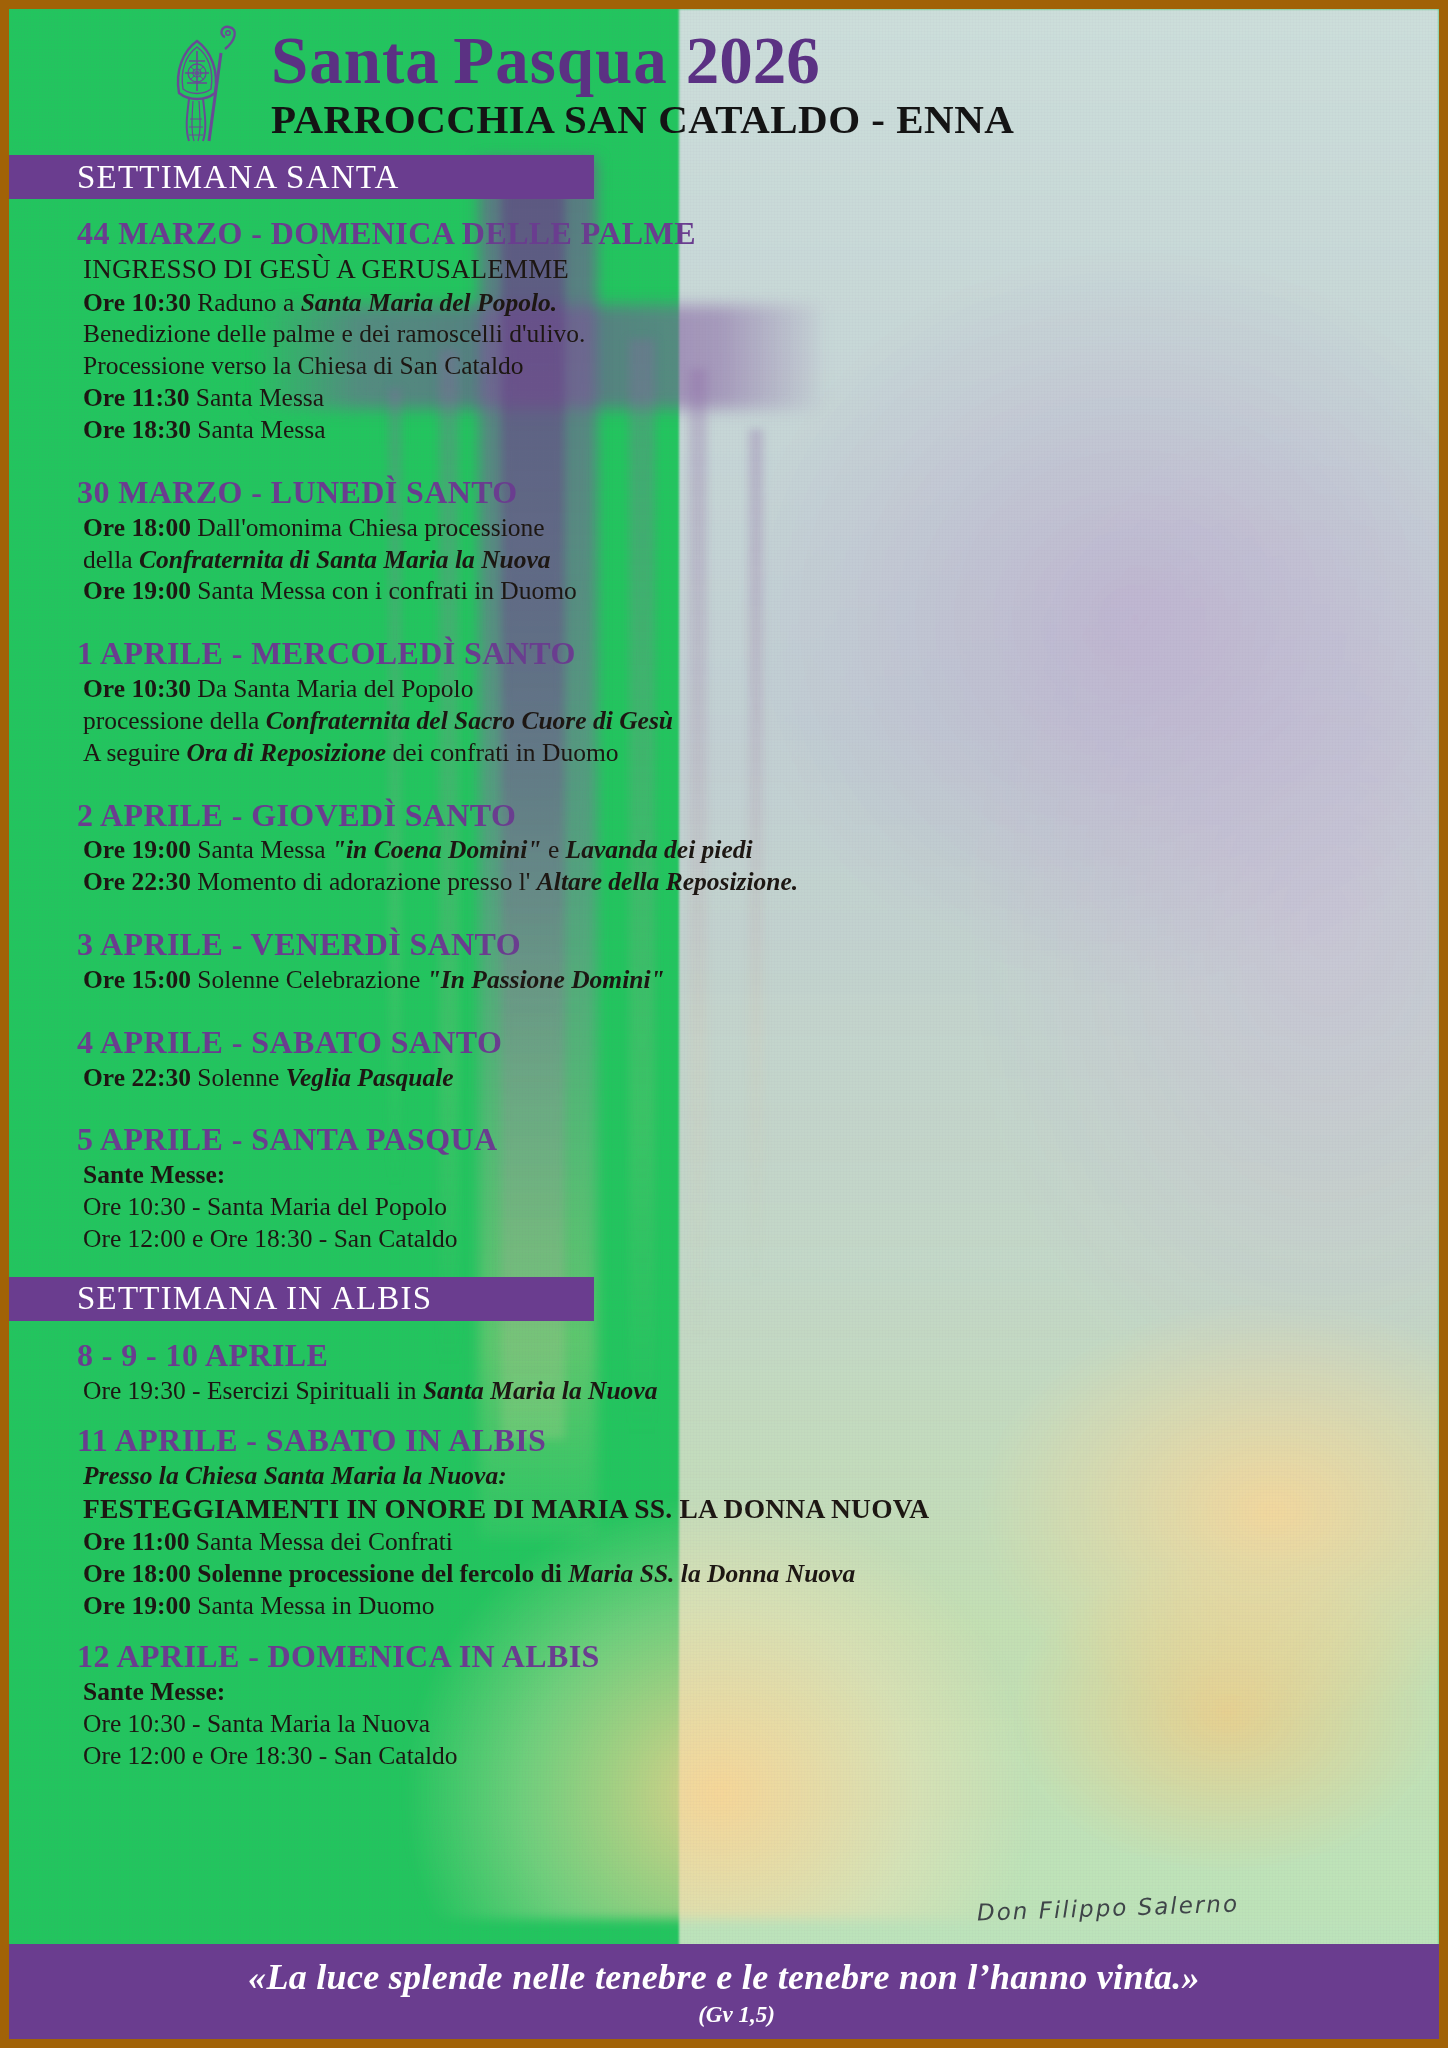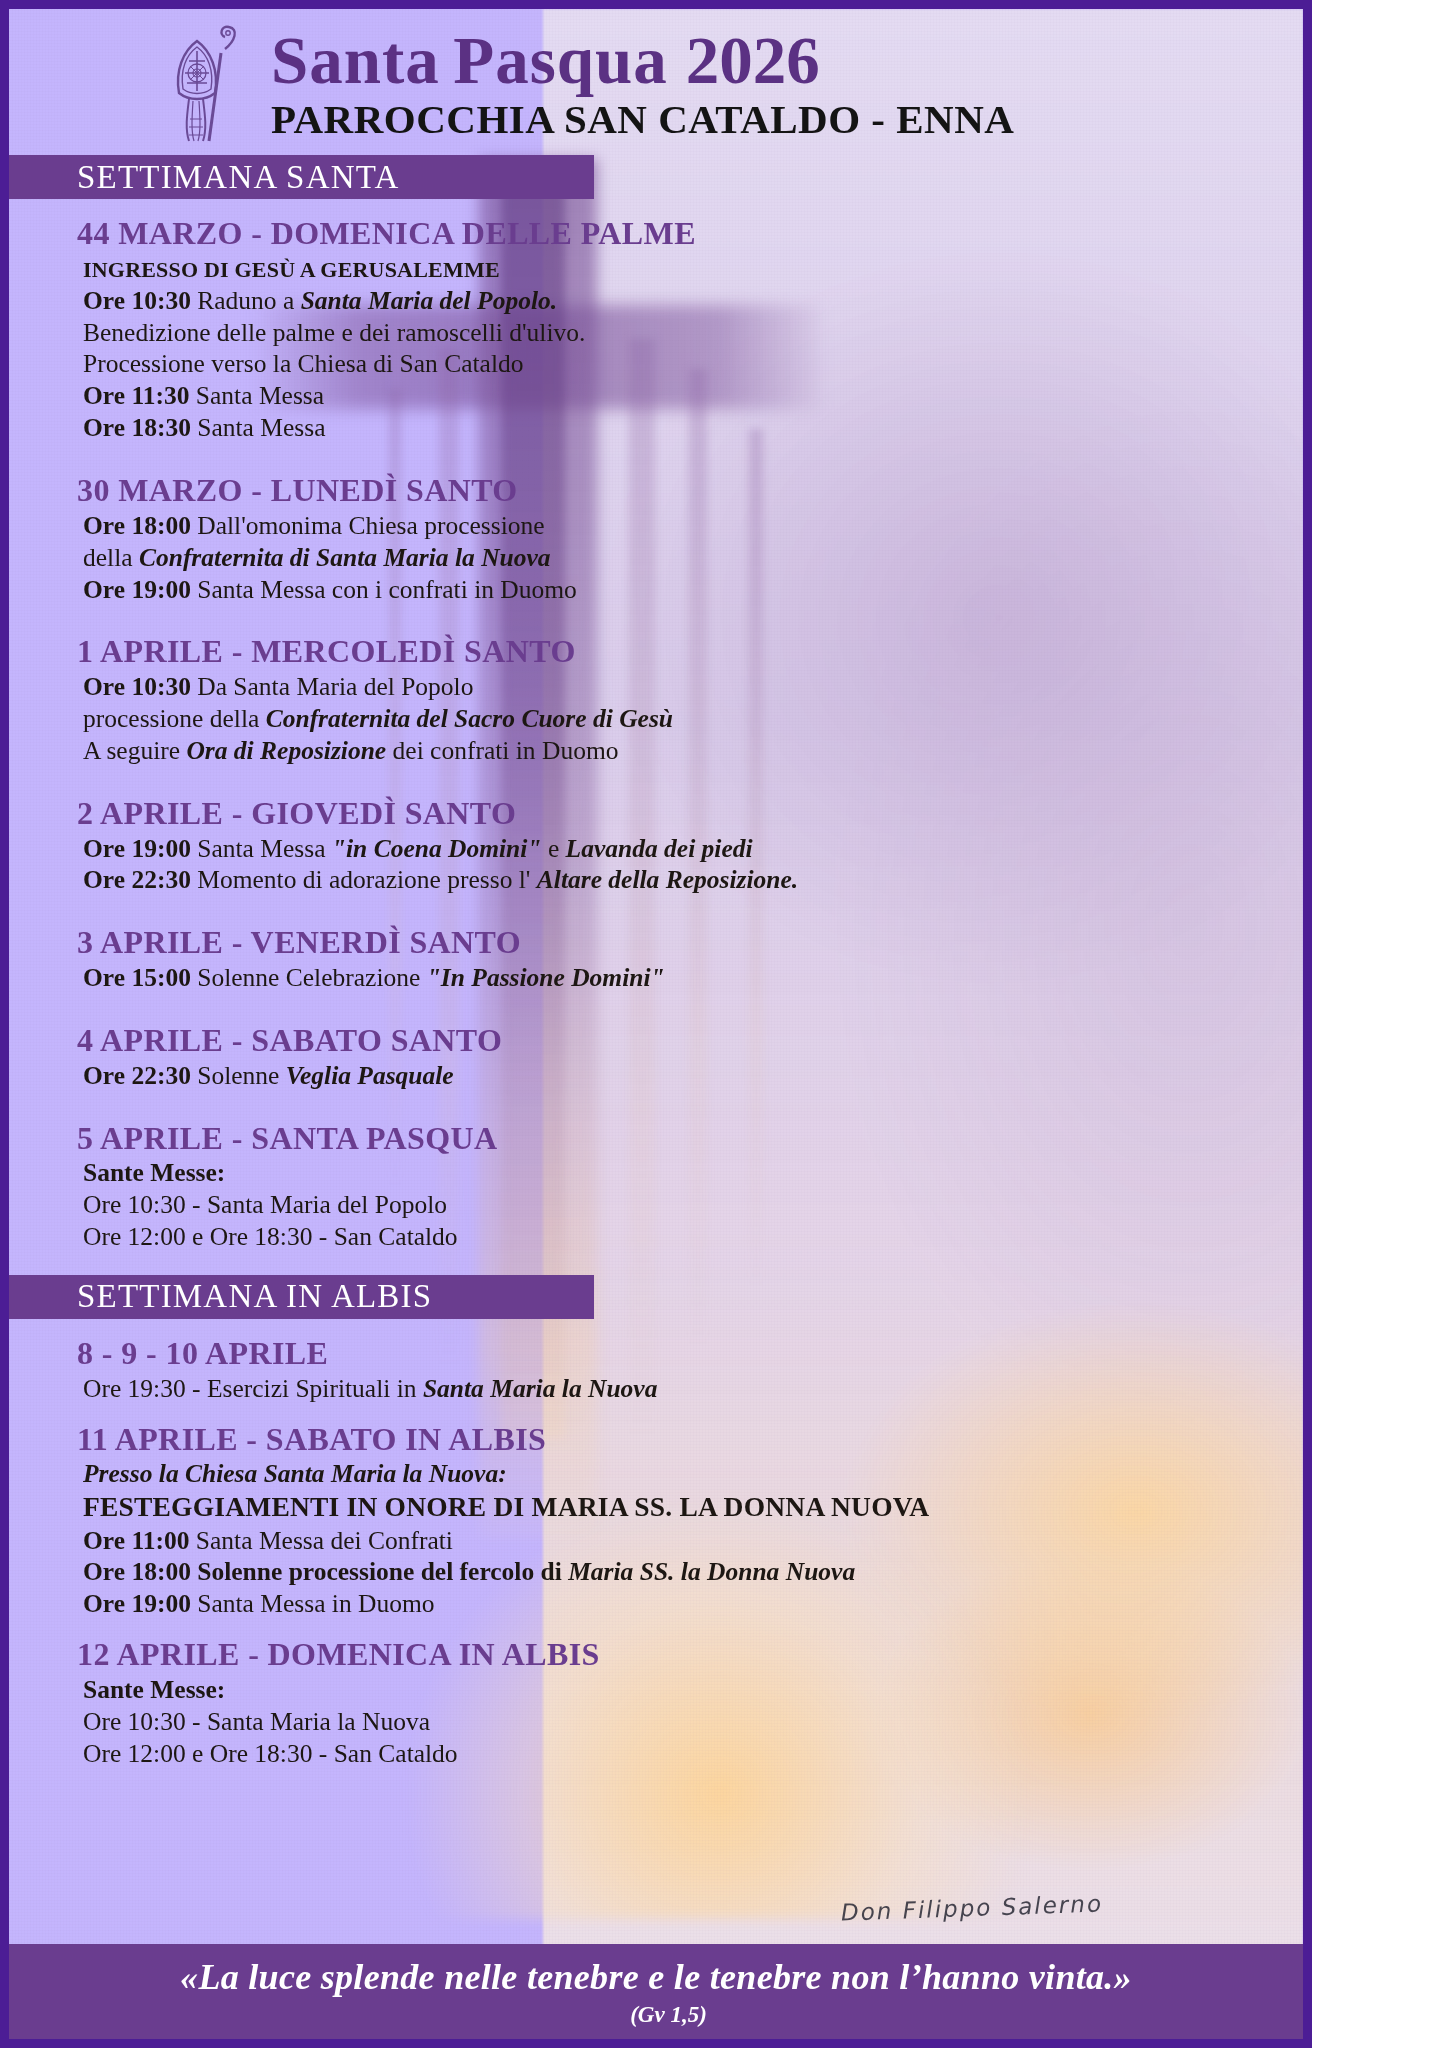--- a/index.html
+++ b/index.html
@@ -9,25 +9,25 @@
   body {
     width: 1448px;
     height: 2048px;
     font-family: "Liberation Serif", "DejaVu Serif", serif;
     background: #ffffff;
     overflow: hidden;
   }
 
   .poster {
     position: relative;
-    width: 1312px;
+    width: 1448px;
     height: 2048px;
-    background: #c4b5fd;
+    background: #22c55e;
     box-sizing: border-box;
-    border: 9px solid #4c1d95;
+    border: 9px solid #a16207;
     overflow: hidden;
   }
 
   
   .bg-art {
     position: absolute;
     inset: 0;
     pointer-events: none;
     z-index: 0;
   }
@@ -207,22 +207,22 @@
     padding-left: 6px;
   }
   .line b {
     font-weight: bold;
   }
   .line i {
     font-style: italic;
     font-weight: bold;
   }
   .line .caps {
-    font-weight: bold;
-    font-size: 22px;
+    font-weight: normal;
+    font-size: 27px;
     letter-spacing: 0.2px;
   }
   .line .caps-big {
     font-weight: bold;
     font-size: 27.5px;
     letter-spacing: 0.2px;
   }
   .line .it-plain {
     font-style: italic;
     font-weight: bold;

